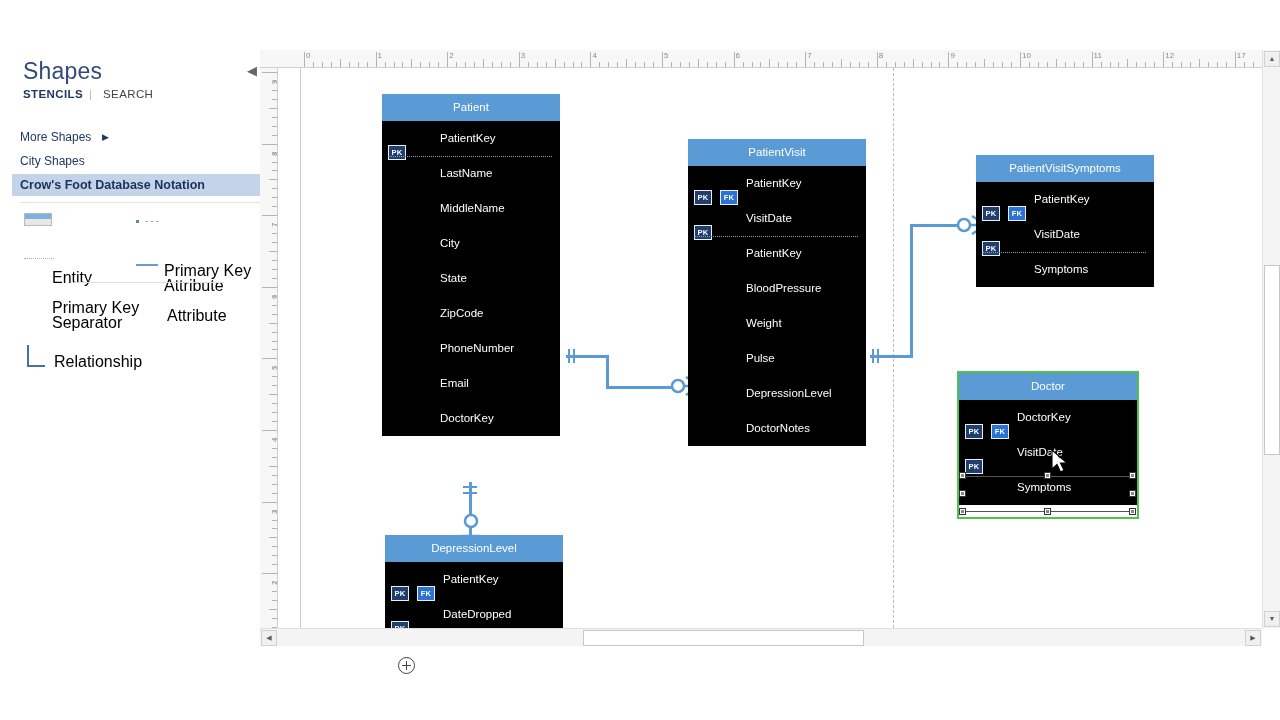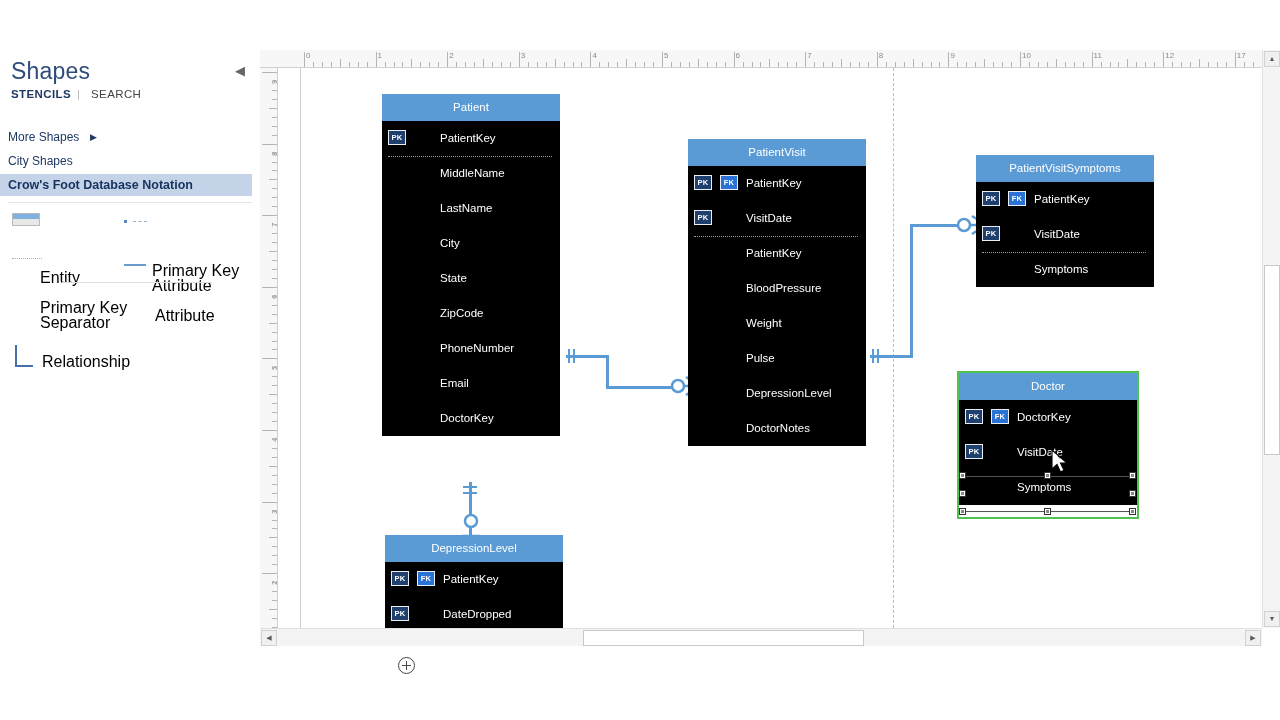--- a/index.html
+++ b/index.html
@@ -8,21 +8,21 @@
     width: 1280px; height: 720px;
     overflow: hidden;
     background: #ffffff;
     font-family: "Liberation Sans", sans-serif;
   }
 
   #app { position: relative; width: 1280px; height: 720px; background:#fff; }
 
   
   #shapes-panel {
-    position: absolute; left: 0; top: 50px; width: 260px; height: 600px;
+    position: absolute; left: 12px; top: 50px; width: 260px; height: 600px;
     background: #ffffff;
   }
   #shapes-title {
     position: absolute; left: 11px; top: 8px;
     font-size: 23px; color: #2e4b7a; font-weight: 400;
     letter-spacing: 0.2px;
   }
   #panel-collapse {
     position: absolute; right: 12px; top: 13px;
     width: 16px; height: 16px; color: #666; font-size: 13px;
@@ -100,21 +100,21 @@
     background:#5b9bd5; color:#ffffff; font-size:11.5px;
     text-align:center; line-height:27px; height:27px; font-weight:400;
   }
   .entity-body { position:relative; }
   .attr-row { position:relative; height:35px; }
   .attr-name {
     position:absolute; left:58px; top:0; height:35px; line-height:35px;
     color:#ffffff; font-size:11.5px; white-space:nowrap;
   }
   .badge {
-    position:absolute; top:9px; width:18px; height:15px; line-height:14px;
+    position:absolute; top:24px; width:18px; height:15px; line-height:14px;
     font-size:7.5px; text-align:center; color:#ffffff;
     border:1px solid #e9eef5; font-weight:bold; letter-spacing:.3px;
   }
   .badge.pk { background:#1f3f6e; left:6px; }
   .badge.fk { background:#2b72d6; left:32px; }
   .pk-sep { position:absolute; left:6px; right:8px; height:0; border-top:1px dotted #8aa4c0; }
 
   
   .conn { position:absolute; background:#5b9bd5; }
   .conn-v { width:3px; }
@@ -484,24 +484,24 @@
 
     <div class="entity" id="ent-patient" style="left:104px; top:26px; width:178px;">
       <div class="entity-header">Patient</div>
       <div class="entity-body">
         <div class="attr-row">
           <span class="badge pk">PK</span>
           <span class="attr-name">PatientKey</span>
         </div>
         <div class="pk-sep" style="top:35px;"></div>
         <div class="attr-row">
+            <span class="attr-name">LastName</span>
+          </div>
+        <div class="attr-row">
             <span class="attr-name">MiddleName</span>
-          </div>
-        <div class="attr-row">
-            <span class="attr-name">LastName</span>
           </div>
         <div class="attr-row">
             <span class="attr-name">City</span>
           </div>
         <div class="attr-row">
             <span class="attr-name">State</span>
           </div>
         <div class="attr-row">
             <span class="attr-name">ZipCode</span>
           </div>

